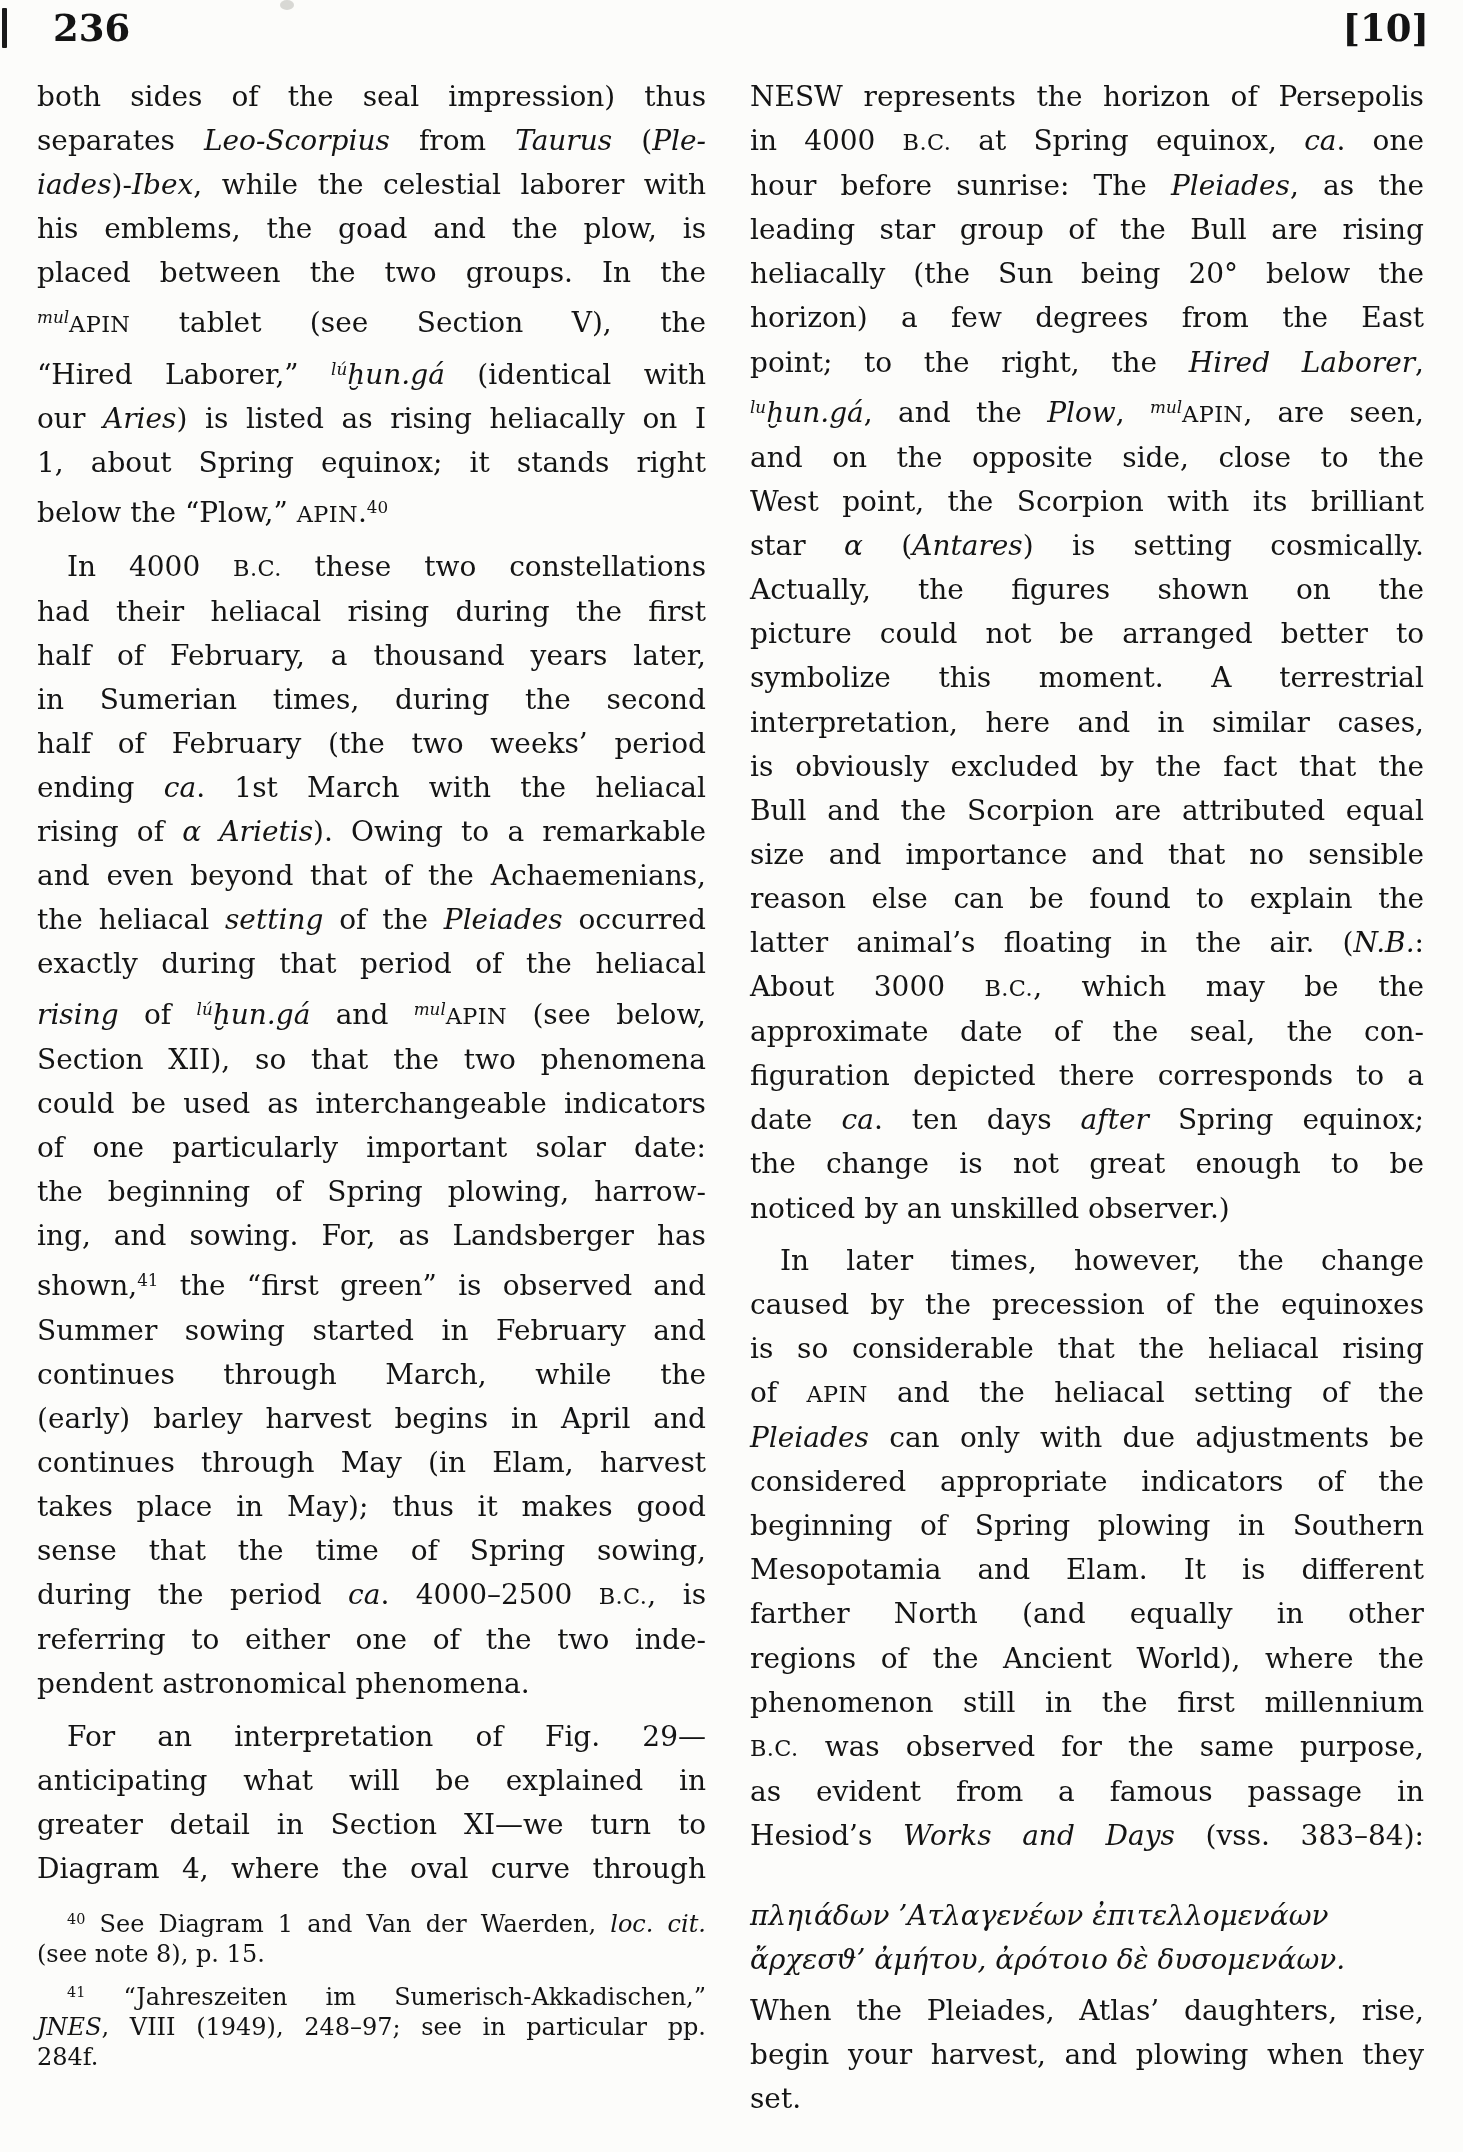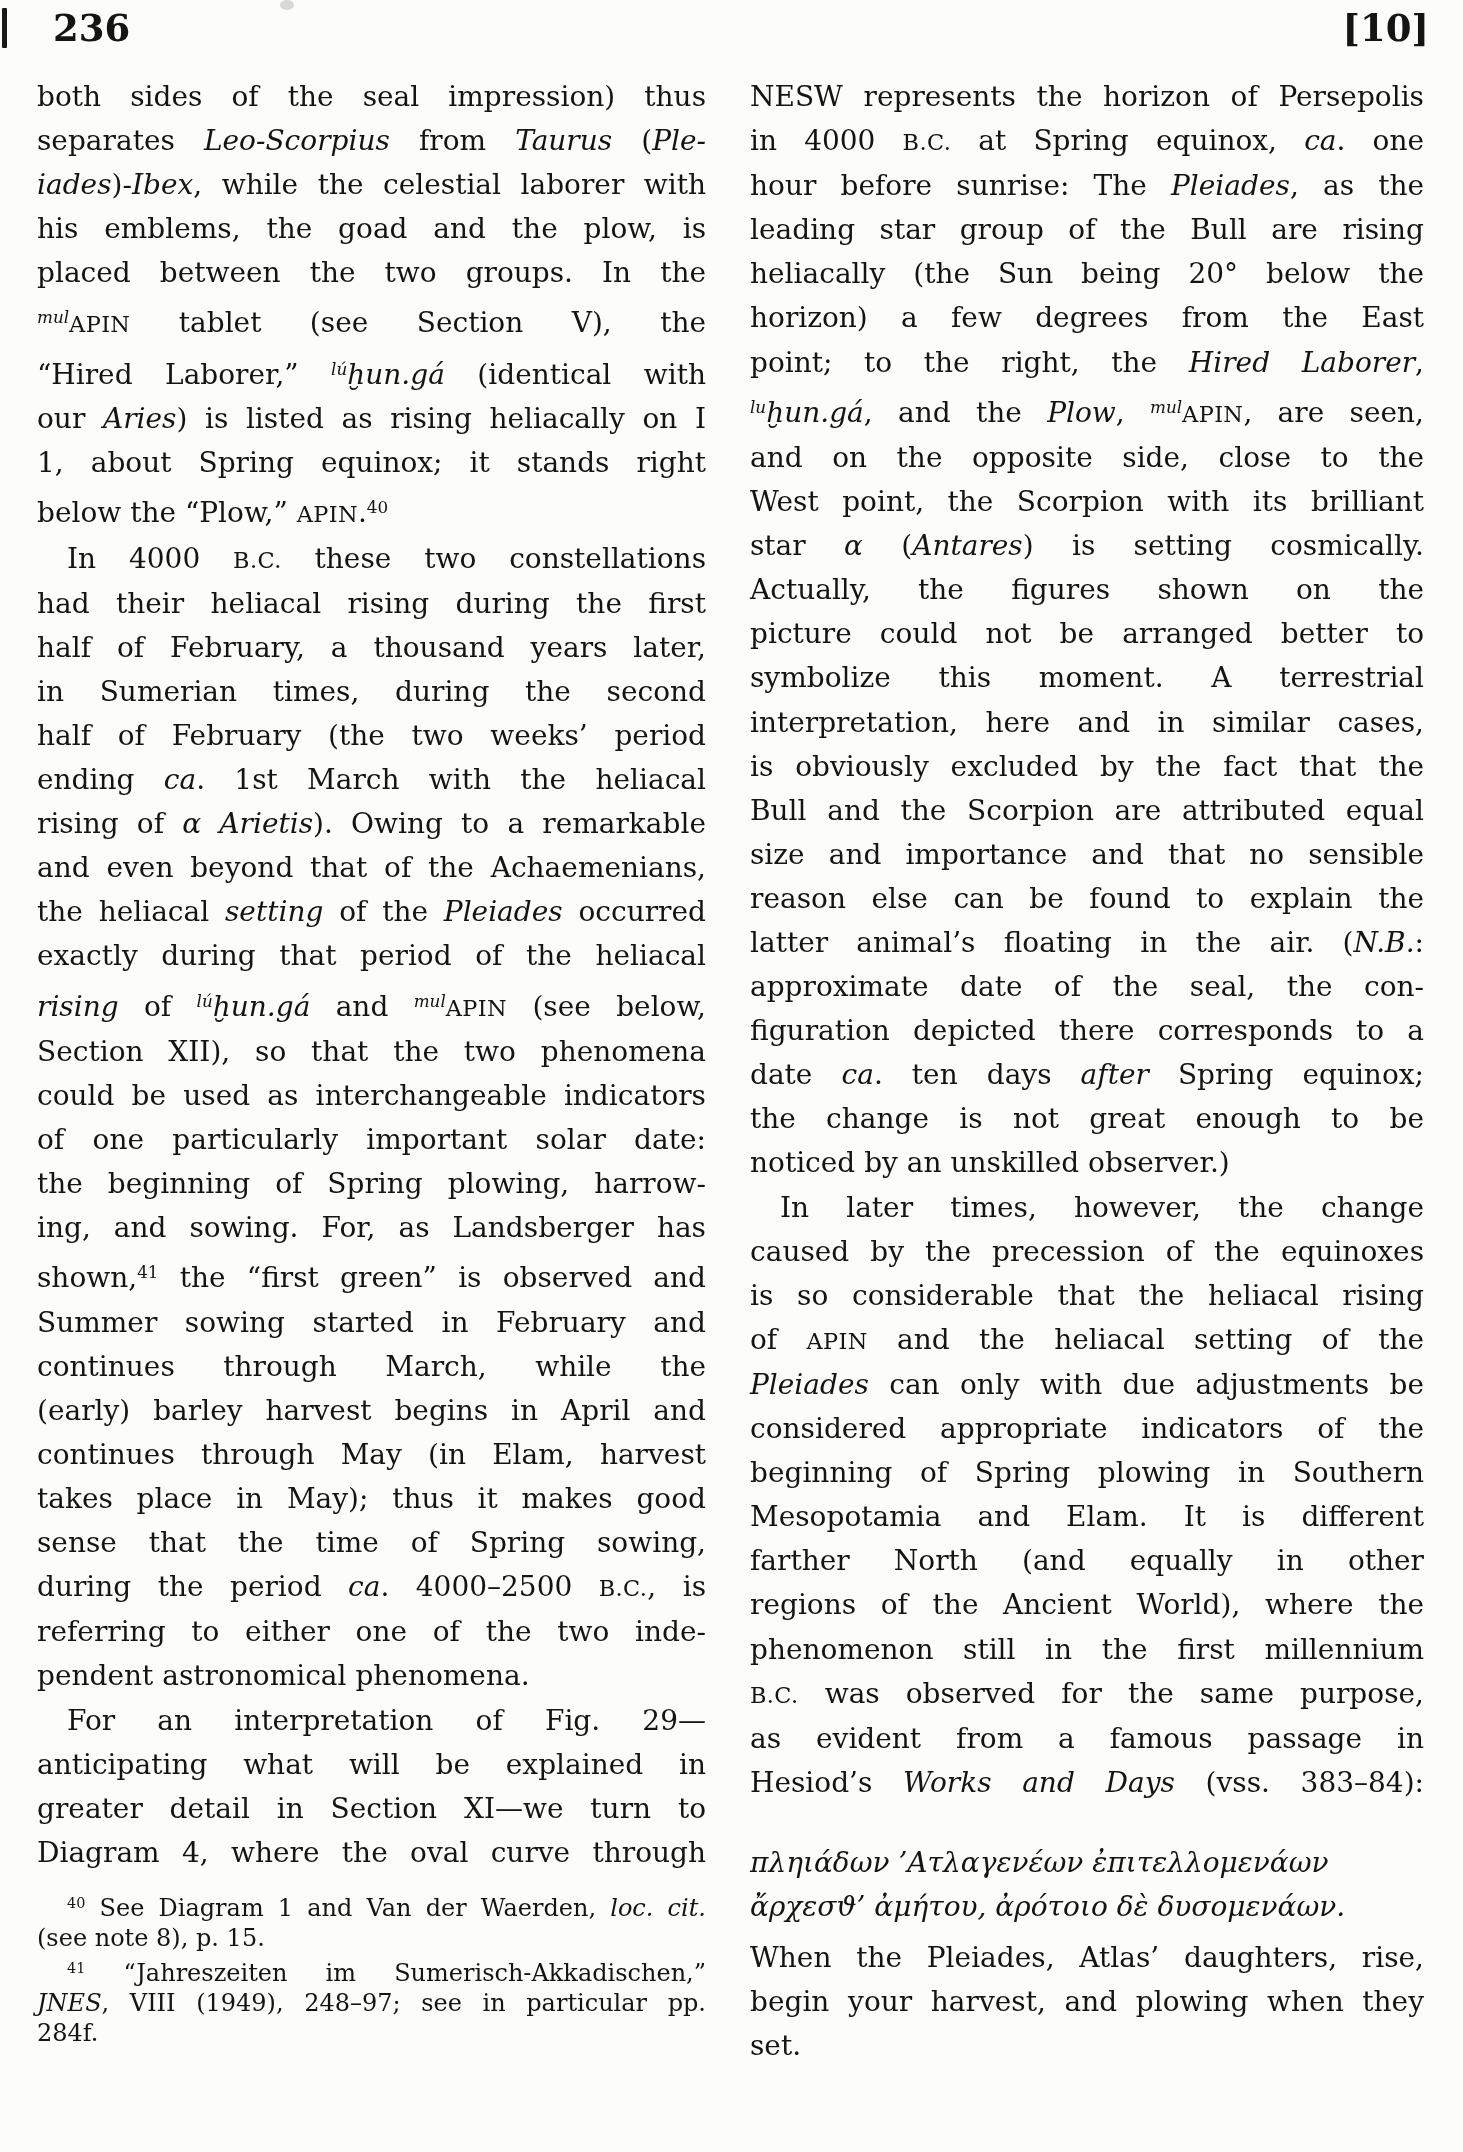--- a/index.html
+++ b/index.html
@@ -32,21 +32,21 @@
   .col-left  { left: 37px;  width: 669px; }
   .col-right { left: 750px; width: 674px; }
   .para { margin: 0; }
   .line {
     font-size: 28px;
     line-height: 44.1px;
     text-align: justify;
     text-align-last: justify;
   }
   .line.last { text-align-last: left; }
-  .line.indent { text-indent: 30px; }
+  .line.indent { text-indent: 30px; margin-top: 8px; }
   .it { font-style: italic; }
   .sc { font-size: 0.8em; letter-spacing: 0.4px; }
   .sup { font-size: 0.6em; vertical-align: 0.55em; }
   .footnotes { margin-top: 13px; }
   .fn-line {
     font-size: 24px;
     line-height: 30px;
   }
   .para.greek { margin-top: 36px; }
   .para.translation { margin-top: 7px; }
@@ -154,20 +154,21 @@
           <div class="line"><span>star </span><span class="it">α</span><span> (</span><span class="it">Antares</span><span>) is setting cosmically.</span></div>
           <div class="line"><span>Actually, the figures shown on the</span></div>
           <div class="line"><span>picture could not be arranged better to</span></div>
           <div class="line"><span>symbolize this moment. A terrestrial</span></div>
           <div class="line"><span>interpretation, here and in similar cases,</span></div>
           <div class="line"><span>is obviously excluded by the fact that the</span></div>
           <div class="line"><span>Bull and the Scorpion are attributed equal</span></div>
           <div class="line"><span>size and importance and that no sensible</span></div>
           <div class="line"><span>reason else can be found to explain the</span></div>
           <div class="line"><span>latter animal’s floating in the air. (</span><span class="it">N.B.</span><span>:</span></div>
+          <div class="line"><span>About 3000 </span><span class="sc">B.C.</span><span>, which may be the</span></div>
           <div class="line"><span>approximate date of the seal, the con-</span></div>
           <div class="line"><span>figuration depicted there corresponds to a</span></div>
           <div class="line"><span>date </span><span class="it">ca</span><span>. ten days </span><span class="it">after</span><span> Spring equinox;</span></div>
           <div class="line"><span>the change is not great enough to be</span></div>
           <div class="line last"><span>noticed by an unskilled observer.)</span></div>
         </div>
         <div class="para body">
           <div class="line indent"><span>In later times, however, the change</span></div>
           <div class="line"><span>caused by the precession of the equinoxes</span></div>
           <div class="line"><span>is so considerable that the heliacal rising</span></div>

